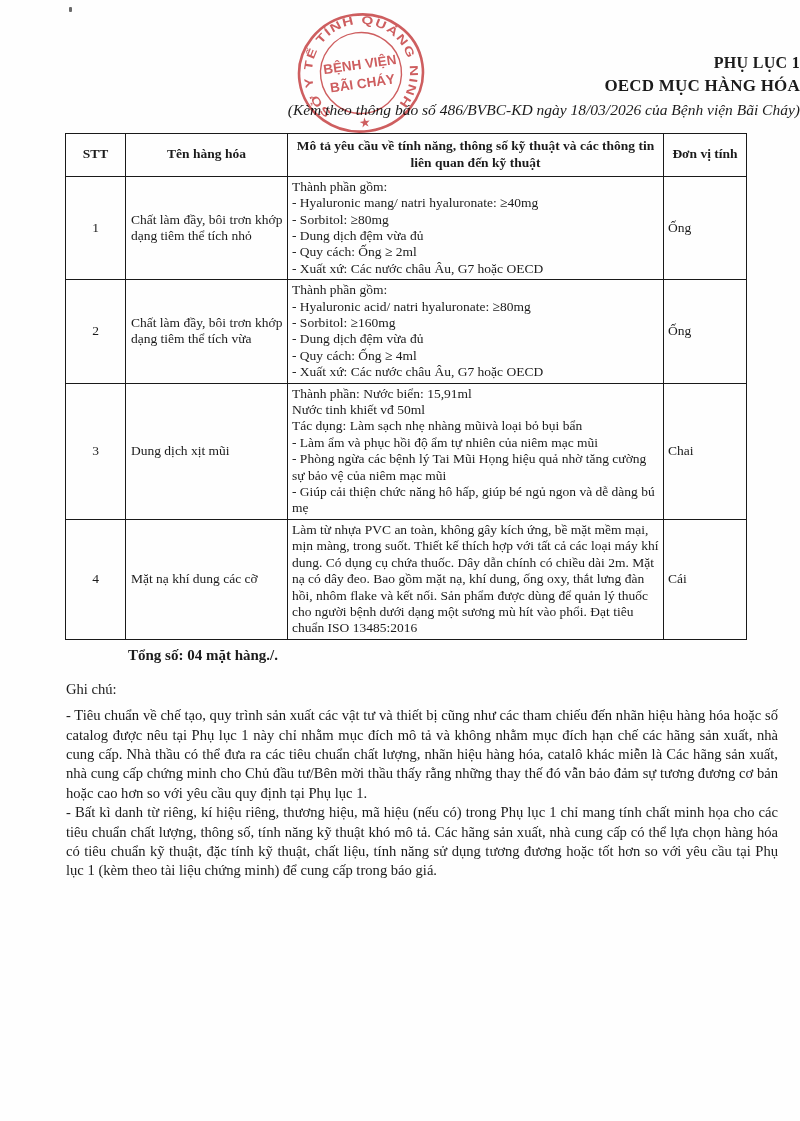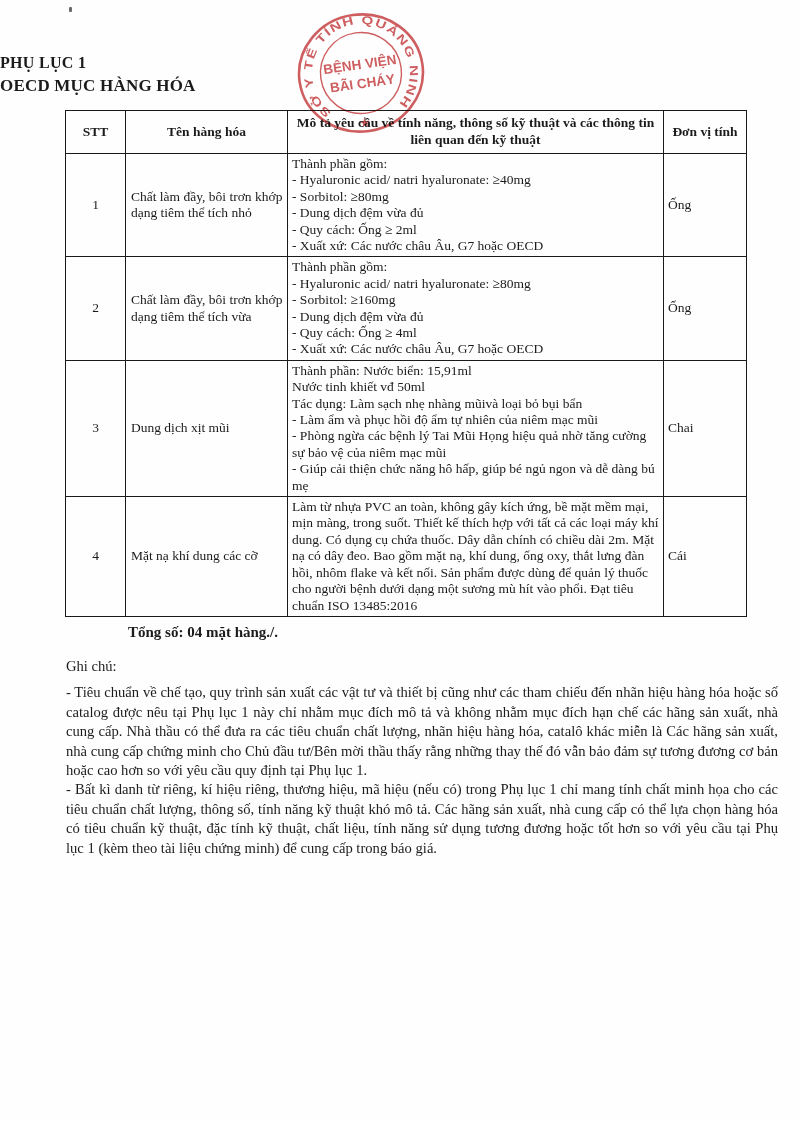--- a/index.html
+++ b/index.html
@@ -3,21 +3,21 @@
 <meta charset="utf-8">
 <style>
   html,body{margin:0;padding:0;}
   body{
     width:800px;height:1121px;background:#ffffff;
     font-family:"Liberation Serif","DejaVu Serif",serif;
     color:#1b1b1b;
   }
   .page{position:relative;width:800px;height:1121px;background:#fefefe;overflow:hidden;}
   .scan-speck{position:absolute;left:69px;top:7px;width:3px;height:5px;background:#454545;border-radius:1px;opacity:.8;}
-  .header{position:relative;z-index:2;text-align:left;padding-top:54px;line-height:1.15;}
+  .header{position:relative;z-index:2;text-align:right;padding-top:54px;line-height:1.15;}
   .title-1{font-weight:bold;font-size:16px;letter-spacing:.3px;}
   .title-2{font-weight:bold;font-size:17px;margin-top:4px;letter-spacing:.2px;}
   .subtitle{font-style:italic;font-size:15.5px;margin-top:5px;}
   .stamp{position:absolute;left:295px;top:12px;z-index:3;mix-blend-mode:multiply;opacity:.82;}
   table.goods{
     margin:14px 0 0 65px;width:681px;border-collapse:collapse;table-layout:fixed;
     position:relative;z-index:2;
   }
   table.goods col.c-stt{width:60px;}
   table.goods col.c-name{width:162px;}
@@ -58,20 +58,21 @@
       </text>
       <text x="63" y="115" text-anchor="middle" font-size="13" fill="#c43a3c">★</text>
       <text x="66" y="57" text-anchor="middle" font-family="Liberation Sans, sans-serif" font-size="13.5" font-weight="bold" fill="#c43a3c">BỆNH VIỆN</text>
       <text x="66" y="76" text-anchor="middle" font-family="Liberation Sans, sans-serif" font-size="13.5" font-weight="bold" fill="#c43a3c">BÃI CHÁY</text>
     </g>
   </svg>
 
   <div class="header">
     <div class="title-1">PHỤ LỤC 1</div>
     <div class="title-2">OECD MỤC HÀNG HÓA</div>
+    <div class="subtitle">(Kèm theo thông báo số 486/BVBC-KD ngày 18/03/2026 của Bệnh viện Bãi Cháy)</div>
   </div>
 
   <table class="goods">
     <colgroup>
       <col class="c-stt">
         <col class="c-name">
         <col class="c-desc">
         <col class="c-unit">
     </colgroup>
     <thead>
@@ -81,21 +82,21 @@
         <th>Mô tả yêu cầu về tính năng, thông số kỹ thuật và các thông tin liên quan đến kỹ thuật</th>
         <th>Đơn vị tính</th>
       </tr>
     </thead>
     <tbody id="table-body">
         <tr>
           <td class="stt">1</td>
           <td class="name">Chất làm đầy, bôi trơn khớp dạng tiêm thể tích nhỏ</td>
           <td class="desc">
             <div>Thành phần gồm:</div>
-            <div>- Hyaluronic acid/ natri hyaluronate: ≥40mg</div>
+            <div>- Hyaluronic mang/ natri hyaluronate: ≥40mg</div>
             <div>- Sorbitol: ≥80mg</div>
             <div>- Dung dịch đệm vừa đủ</div>
             <div>- Quy cách: Ống ≥ 2ml</div>
             <div>- Xuất xứ: Các nước châu Âu, G7 hoặc OECD</div>
           </td>
           <td class="unit">Ống</td>
         </tr>
         <tr>
           <td class="stt">2</td>
           <td class="name">Chất làm đầy, bôi trơn khớp dạng tiêm thể tích vừa</td>

